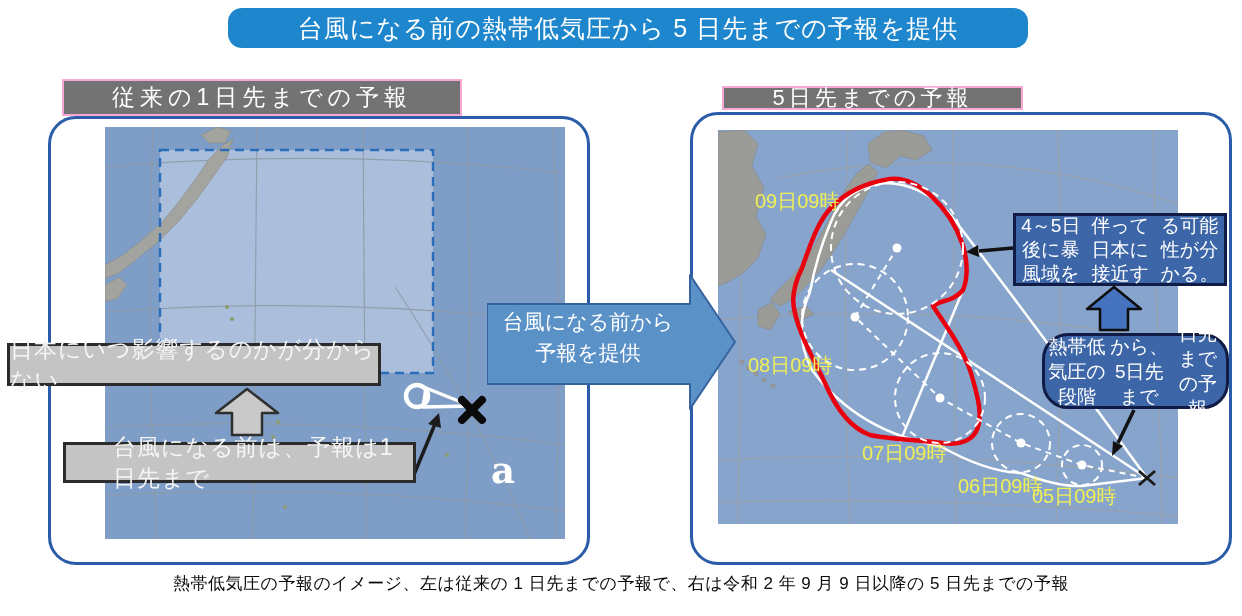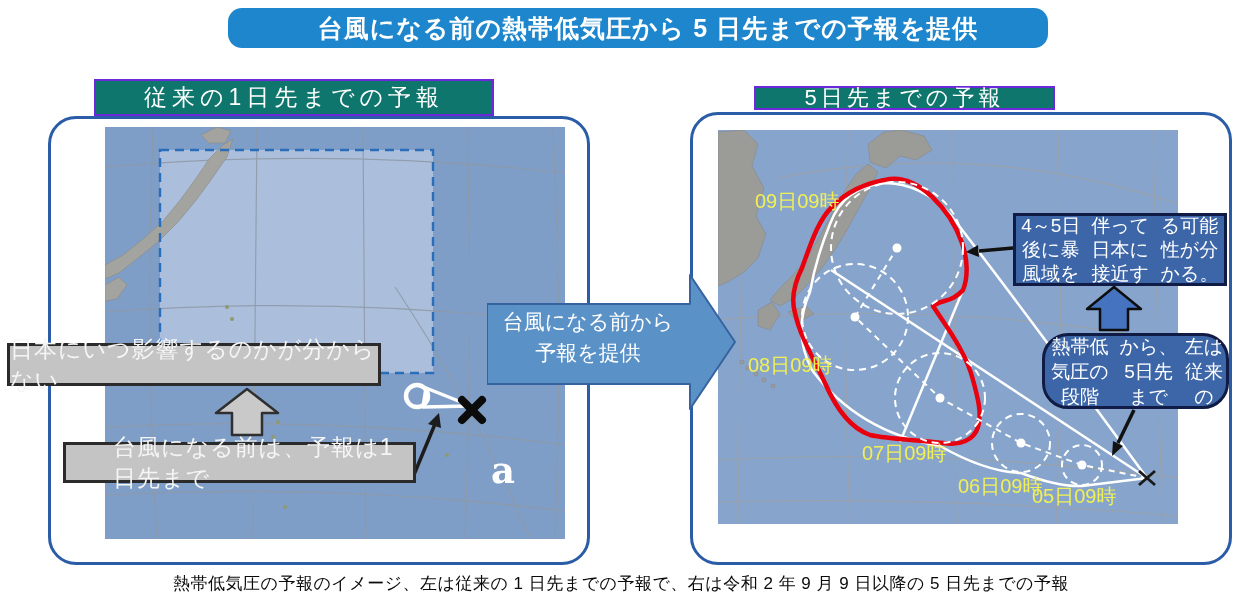--- a/index.html
+++ b/index.html
@@ -3,32 +3,31 @@
 <meta charset="utf-8">
 <style>
   html,body{margin:0;padding:0;background:#ffffff;}
   .stage{
     position:relative;width:1242px;height:616px;background:#ffffff;overflow:hidden;
     font-family:"Liberation Sans","DejaVu Sans",sans-serif;
   }
   .abs{position:absolute;}
   .title-banner{
     left:228px;top:8px;width:800px;height:40px;background:#1d86cc;border-radius:14px;
-    color:#ffffff;font-size:25px;font-weight:700;display:flex;align-items:center;justify-content:center;
+    color:#ffffff;font-size:25px;font-weight:400;display:flex;align-items:center;justify-content:center;
     letter-spacing:1px;
-    padding-left:20px;
   }
   .panel{
     background:#ffffff;border:3px solid #2a5ca8;border-radius:28px;box-sizing:border-box;
   }
   .panel-left{left:48px;top:116px;width:542px;height:449px;}
   .panel-right{left:690px;top:112px;width:542px;height:453px;}
   .panel-header{
-    background:#0f766e;border:2px solid #6d28d9;color:#ffffff;box-sizing:border-box;
-    display:flex;align-items:center;justify-content:center;margin-left:32px;
+    background:#737373;border:2px solid #f9a8d4;color:#ffffff;box-sizing:border-box;
+    display:flex;align-items:center;justify-content:center;
   }
   .header-left{left:62px;top:79px;width:400px;height:37px;font-size:23px;letter-spacing:5px;}
   .header-right{left:722px;top:86px;width:301px;height:24px;font-size:22px;letter-spacing:4px;}
   .note-box{
     background:#c4c4c4;border:3px solid #2b2b2b;color:#f5f5f5;box-sizing:border-box;
     display:flex;align-items:center;justify-content:center;font-size:23px;letter-spacing:1px;
   }
   .note-1{left:7px;top:343px;width:374px;height:43px;}
   .note-2{left:63px;top:442px;width:353px;height:41px;padding-left:47px;}
   .callout{
@@ -204,21 +203,21 @@
     <span>4～5日後に暴風域を</span>
     <span>伴って日本に接近す</span>
     <span>る可能性が分かる。</span>
   </div>
   <svg class="abs" style="left:1085px;top:285px;" width="58" height="47" viewBox="0 0 58 47">
     <polygon points="29,2 56,24 43,24 43,45 15,45 15,24 2,24" fill="#4673c0" stroke="#0d0d0d" stroke-width="2.5" stroke-linejoin="round"></polygon>
   </svg>
   <div class="abs callout callout-2">
     <span>熱帯低気圧の段階</span>
     <span>から、5日先まで</span>
-    <span>左は従来の</span>
+    <span>日先までの予報</span>
   </div>
 
   <svg class="abs" style="left:487px;top:272px;" width="252" height="140" viewBox="0 0 252 140">
     <polygon points="0,32 203,32 203,3 248,70 203,137 203,112 0,112" fill="#5a92c8" stroke="#36639f" stroke-width="2" stroke-linejoin="round"></polygon>
   </svg>
   <div class="abs center-arrow-text">
     <div>台風になる前から</div>
     <div>予報を提供</div>
   </div>
 

